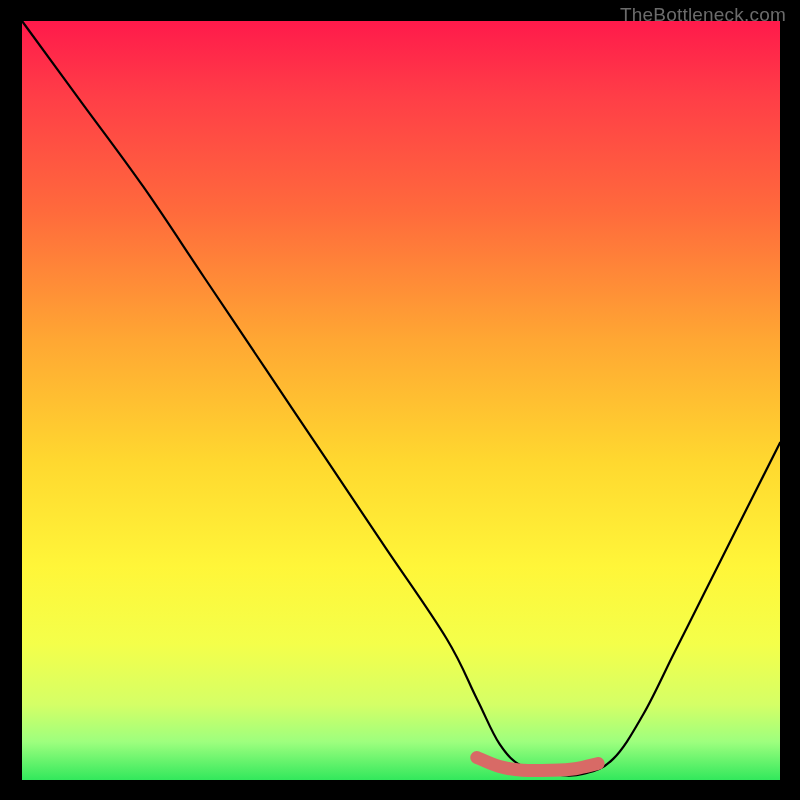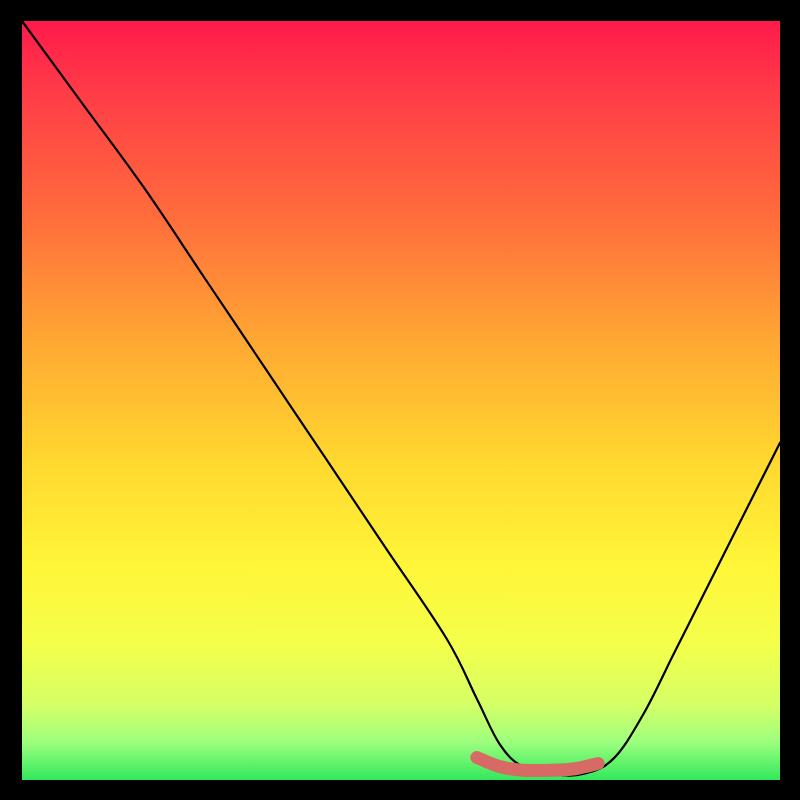--- a/index.html
+++ b/index.html
@@ -55,20 +55,21 @@
     font-weight: 400;
     letter-spacing: 0.2px;
     user-select: none;
   }
 </style>
 </head>
 <body>
 
 <div class="stage">
 
+  <div class="watermark">TheBottleneck.com</div>
 
   <div class="plot-area">
     <svg class="curve" viewBox="0 0 758 759" preserveAspectRatio="none">
       <path d="M 0.0 0.0 C 10.9 14.9, 38.8 53.0, 60.6 82.8 C 82.5 112.6, 99.4 134.5, 121.3 165.7 C 143.1 196.8, 160.1 223.5, 181.9 256.0 C 203.8 288.5, 220.7 313.9, 242.6 346.4 C 264.4 378.9, 281.4 404.2, 303.2 436.7 C 325.0 469.3, 342.0 494.6, 363.8 527.1 C 385.7 559.6, 408.1 590.4, 424.5 617.5 C 440.9 644.6, 445.2 658.7, 454.8 677.7 C 464.4 696.7, 469.4 710.7, 477.5 722.9 C 485.7 735.1, 490.7 740.0, 500.3 745.5 C 509.8 750.9, 519.7 751.6, 530.6 753.0 C 541.5 754.4, 550.0 755.7, 560.9 753.0 C 571.8 750.3, 580.3 748.8, 591.2 737.9 C 602.2 727.1, 610.6 711.7, 621.6 692.8 C 632.5 673.8, 641.0 654.2, 651.9 632.5 C 662.8 610.8, 671.3 594.0, 682.2 572.3 C 693.1 550.6, 698.9 539.1, 712.5 512.0 C 726.2 484.9, 749.8 437.9, 758.0 421.7" fill="none" stroke="#000" stroke-width="2.2" stroke-linecap="round" stroke-linejoin="round"></path>
       <path d="M 454.8 736.4 C 458.9 738.1, 469.4 743.2, 477.5 745.5 C 485.7 747.8, 490.7 748.6, 500.3 749.2 C 509.8 749.9, 521.0 749.5, 530.6 749.2 C 540.2 749.0, 545.2 748.9, 553.3 747.7 C 561.5 746.5, 572.0 743.4, 576.1 742.5" fill="none" stroke="#d86a66" stroke-width="13" stroke-linecap="round" stroke-linejoin="round"></path>
     </svg>
   </div>
 
 </div>
 

